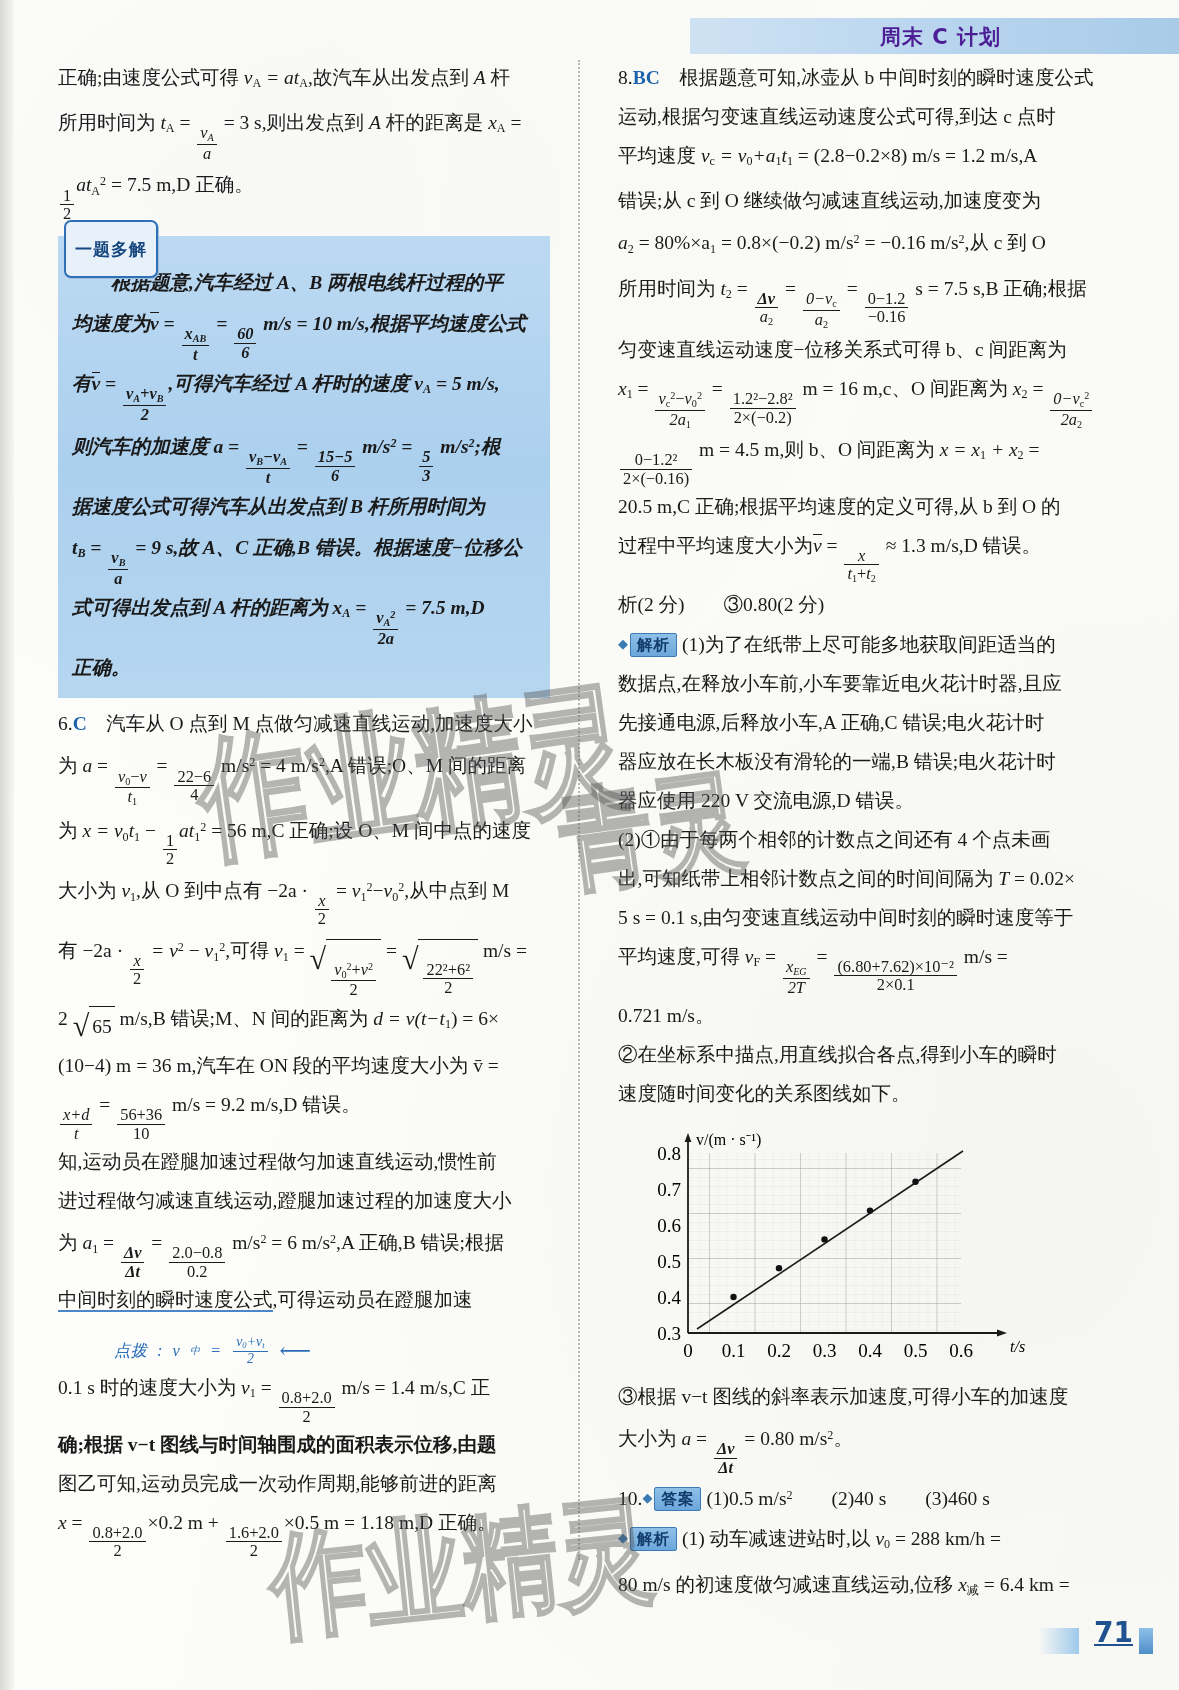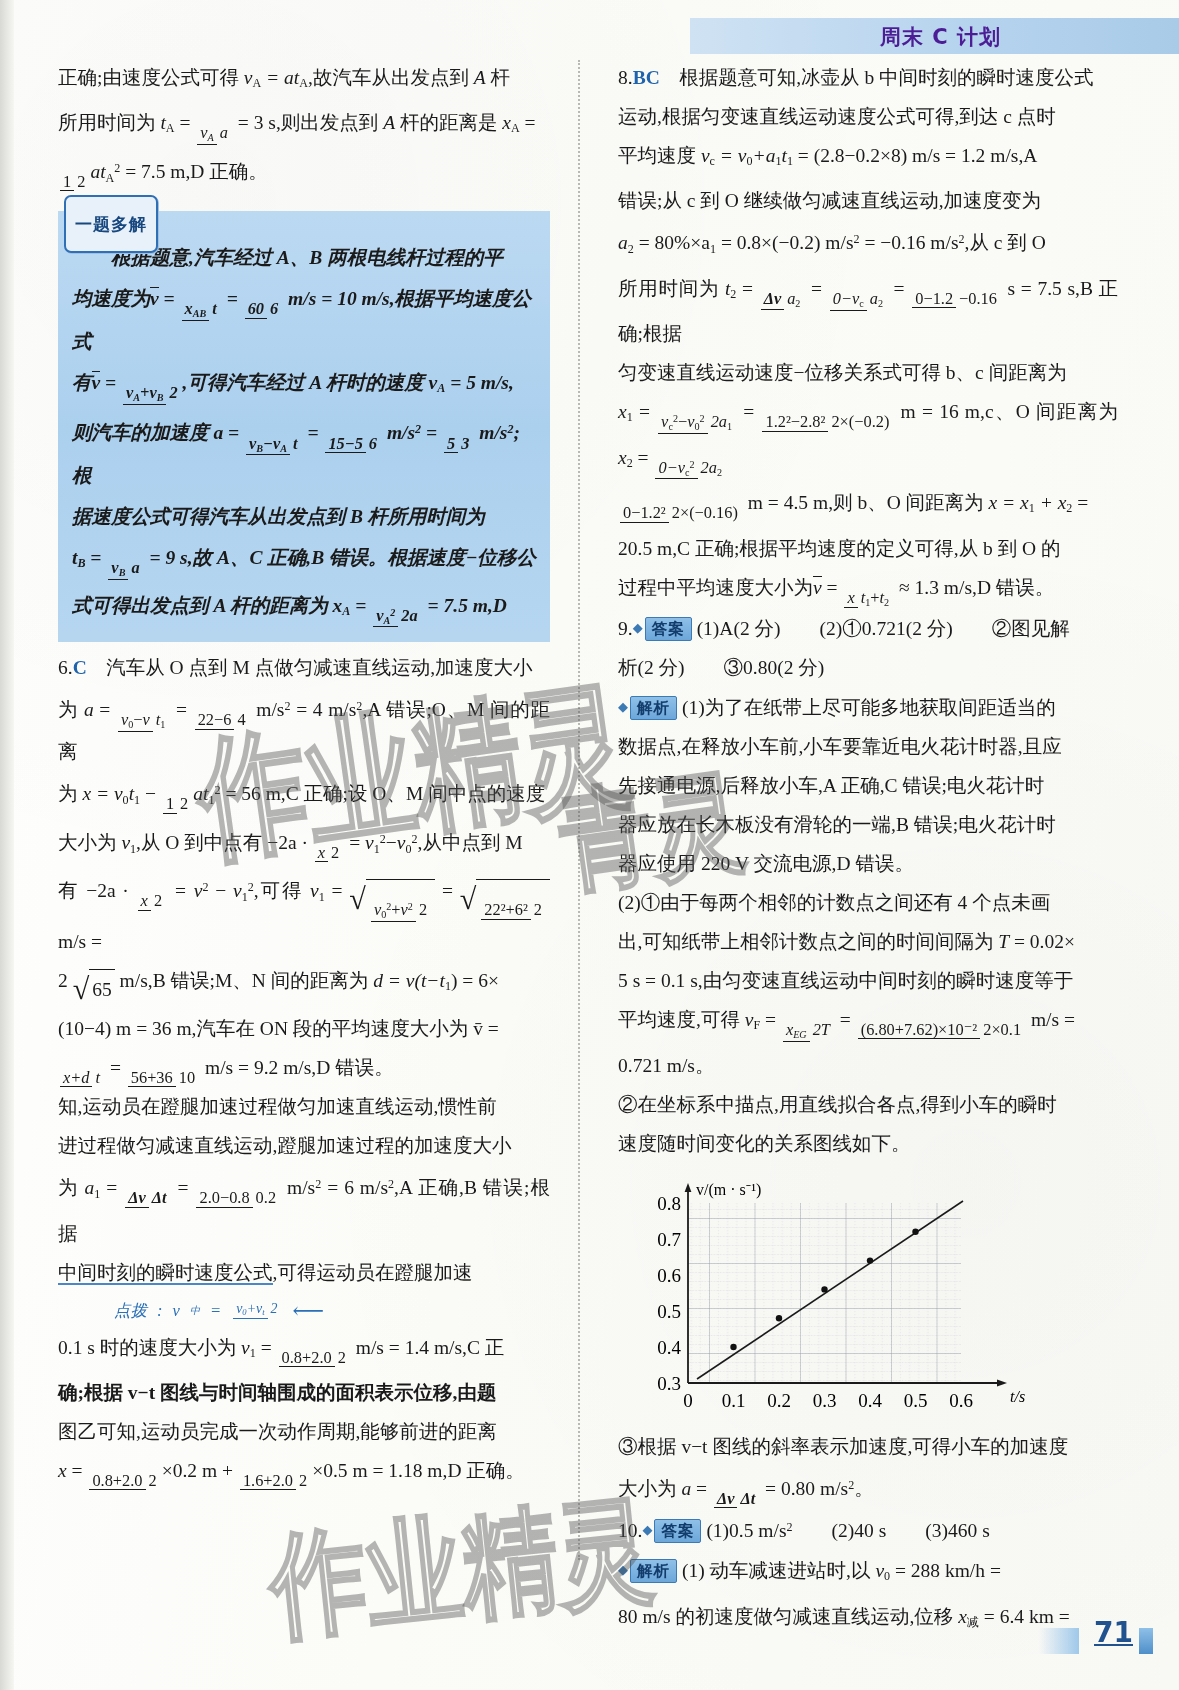--- a/index.html
+++ b/index.html
@@ -45,21 +45,21 @@
     position:absolute;left:578px;top:60px;width:0;height:1500px;
     border-left:2px dotted #b9b9b4;z-index:3;
   }
   p{margin:0 0 0 0;text-align:justify;text-justify:inter-ideograph;}
   .para{margin-bottom:0px;}
   .it{font-style:italic;font-family:"Liberation Serif",serif;}
   .bold{font-weight:bold;}
   .blue{color:#1f63ad;font-weight:bold;}
   .qnum{font-weight:normal;}
   
-  .frac{display:inline-flex;vertical-align:-0.55em;
+  .frac{display:inline-flex;flex-direction:column;vertical-align:-0.55em;
         text-align:center;line-height:1.06;font-size:.84em;margin:0 2px;}
   .frac .f-n{border-bottom:1.3px solid #1a1a1a;padding:0 3px;}
   .frac .f-d{padding:0 3px;}
   sub{font-size:.62em;vertical-align:-.28em;}
   sup{font-size:.62em;vertical-align:.52em;}
   .sqrt{display:inline-block;vertical-align:-0.45em;}
   .sqrt > .rad{font-size:1.55em;vertical-align:-0.1em;}
   .sqrt > .body{border-top:1.3px solid #1a1a1a;padding:0 3px;display:inline-block;}
   .ovl{border-top:1.2px solid #1a1a1a;display:inline-block;line-height:1;padding-top:1px;}
   
@@ -82,21 +82,21 @@
     font-weight:bold;font-style:normal;
     font-size:17px;line-height:24px;
     padding:15px 9px;
     font-family:"DejaVu Sans","Liberation Sans",sans-serif;
     letter-spacing:1px;
     box-shadow:1px 1px 0 #9fc0e0;
   }
   
   .dianbo{
     color:#2a6fb8;font-style:italic;font-size:16.5px;
-    margin:4px 0 2px 56px;display:flex;align-items:center;gap:10px;
+    margin:16px 0 2px 56px;display:flex;align-items:center;gap:10px;
     line-height:30px;
   }
   .wavy{
     border-bottom:2.5px solid #4a86c8;
     border-radius:0;
   }
   .arrow-left{color:#2a6fb8;font-size:22px;line-height:1;}
   
   .badge{
     display:inline-block;
@@ -210,20 +210,21 @@
           <span class="f-n it"><span>v</span><sub>B</sub></span>
           <span class="f-d it">a</span>
         </span><span> = 9 s,故 A、C 正确,B 错误。根据速度−位移公</span>
     </div>
     <div class="inner">
       <span>式可得出发点到 A 杆的距离为 </span><span class="it">x</span><sub>A</sub><span> = </span><span class="frac">
           <span class="f-n"><span class="it">v</span><sub>A</sub><sup>2</sup></span>
           <span class="f-d it">2a</span>
         </span><span> = 7.5 m,D</span>
     </div>
+    <div class="inner">正确。</div>
   </div>
 
   <p class="para">
     <span class="qnum">6.</span><span class="blue">C</span><span>　汽车从 O 点到 M 点做匀减速直线运动,加速度大小</span>
   </p>
   <p class="para">
     <span>为 </span><span class="it">a</span><span> = </span><span class="frac">
         <span class="f-n"><span class="it">v</span><sub>0</sub><span>−</span><span class="it">v</span></span>
         <span class="f-d"><span class="it">t</span><sub>1</sub></span>
       </span><span> = </span><span class="frac">
@@ -359,23 +360,20 @@
       </span><span> m = 4.5 m,则 b、O 间距离为 </span><span class="it">x</span><span class="it"> = x</span><sub>1</sub><span class="it"> + x</span><sub>2</sub><span> =</span>
   </p>
   <p class="para">20.5 m,C 正确;根据平均速度的定义可得,从 b 到 O 的</p>
   <p class="para">
     <span>过程中平均速度大小为</span><span class="ovl it">v</span><span> = </span><span class="frac">
         <span class="f-n it">x</span>
         <span class="f-d"><span class="it">t</span><sub>1</sub><span>+</span><span class="it">t</span><sub>2</sub></span>
       </span><span> ≈ 1.3 m/s,D 错误。</span>
   </p>
 
-  <p class="para">
-    <span class="qnum">9.</span><span class="badge-dot">◆</span><span class="badge">答案</span><span>(1)A(2 分)　　(2)①0.721(2 分)　　②图见解</span>
-  </p>
   <p class="para">析(2 分)　　③0.80(2 分)</p>
   <p class="para">
     <span class="badge-dot">◆</span><span class="badge">解析</span><span>(1)为了在纸带上尽可能多地获取间距适当的</span>
   </p>
   <p class="para">数据点,在释放小车前,小车要靠近电火花计时器,且应</p>
   <p class="para">先接通电源,后释放小车,A 正确,C 错误;电火花计时</p>
   <p class="para">器应放在长木板没有滑轮的一端,B 错误;电火花计时</p>
   <p class="para">器应使用 220 V 交流电源,D 错误。</p>
   <p class="para">(2)①由于每两个相邻的计数点之间还有 4 个点未画</p>
   <p class="para">

